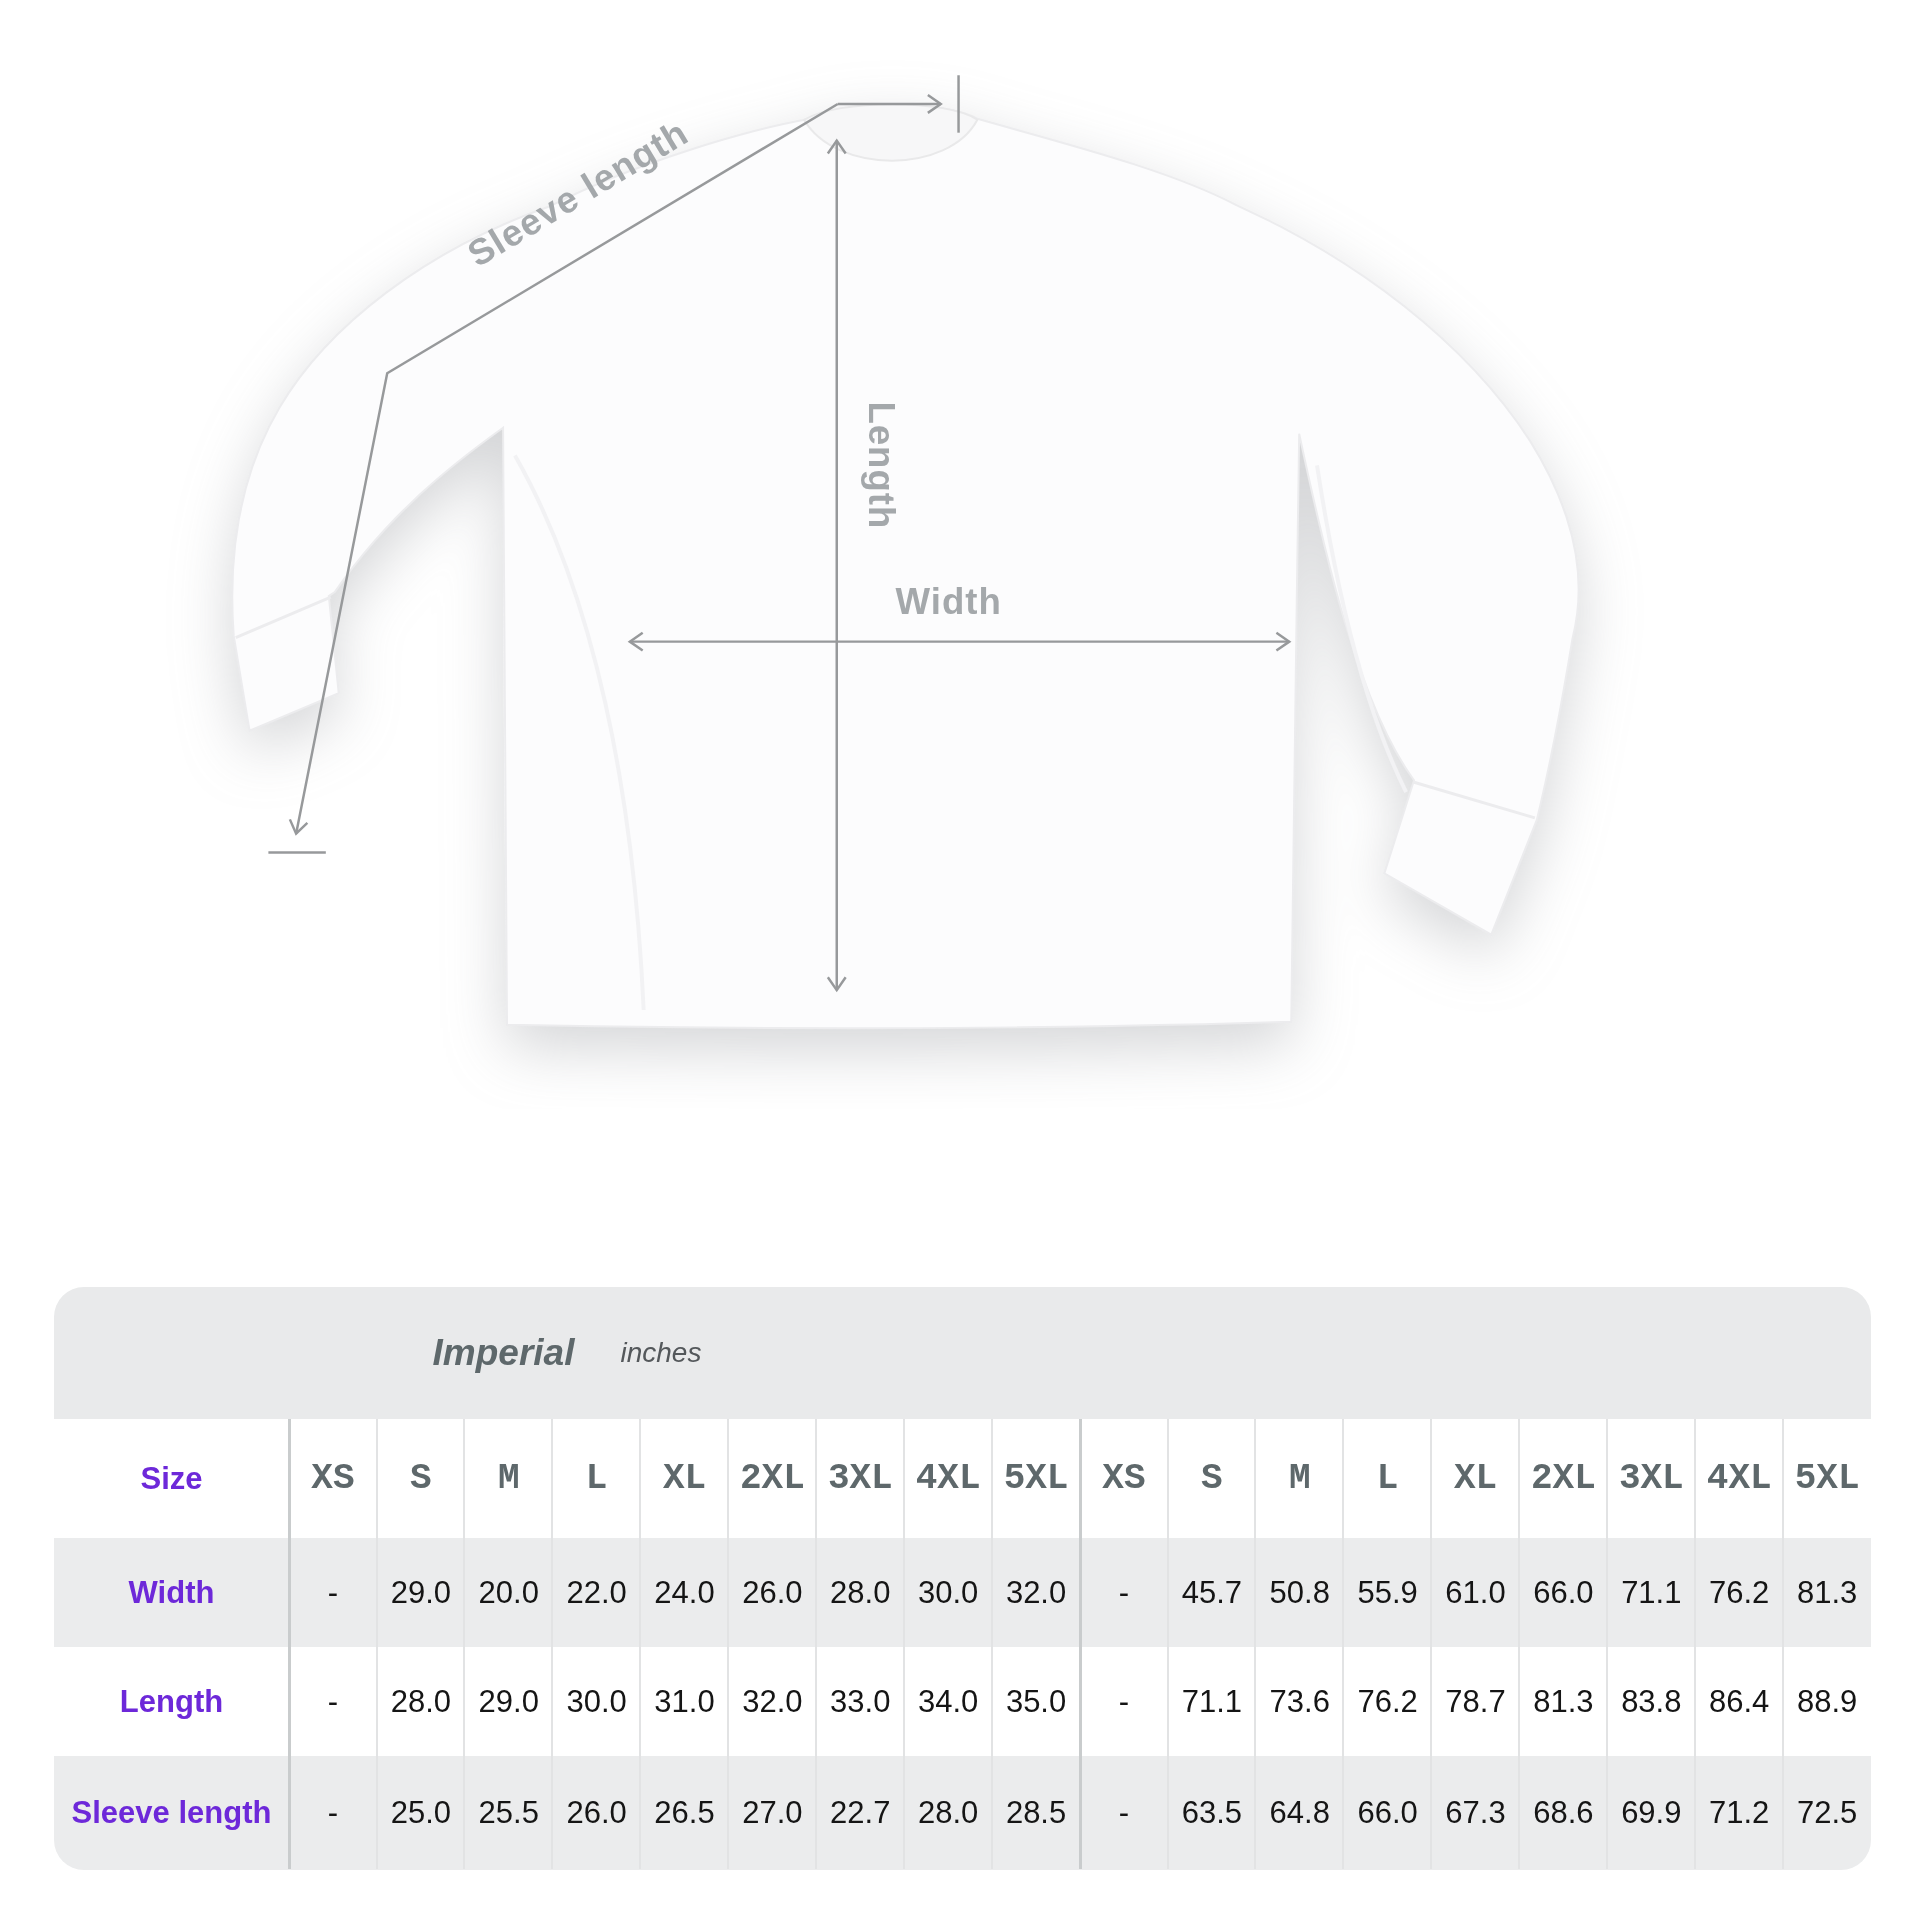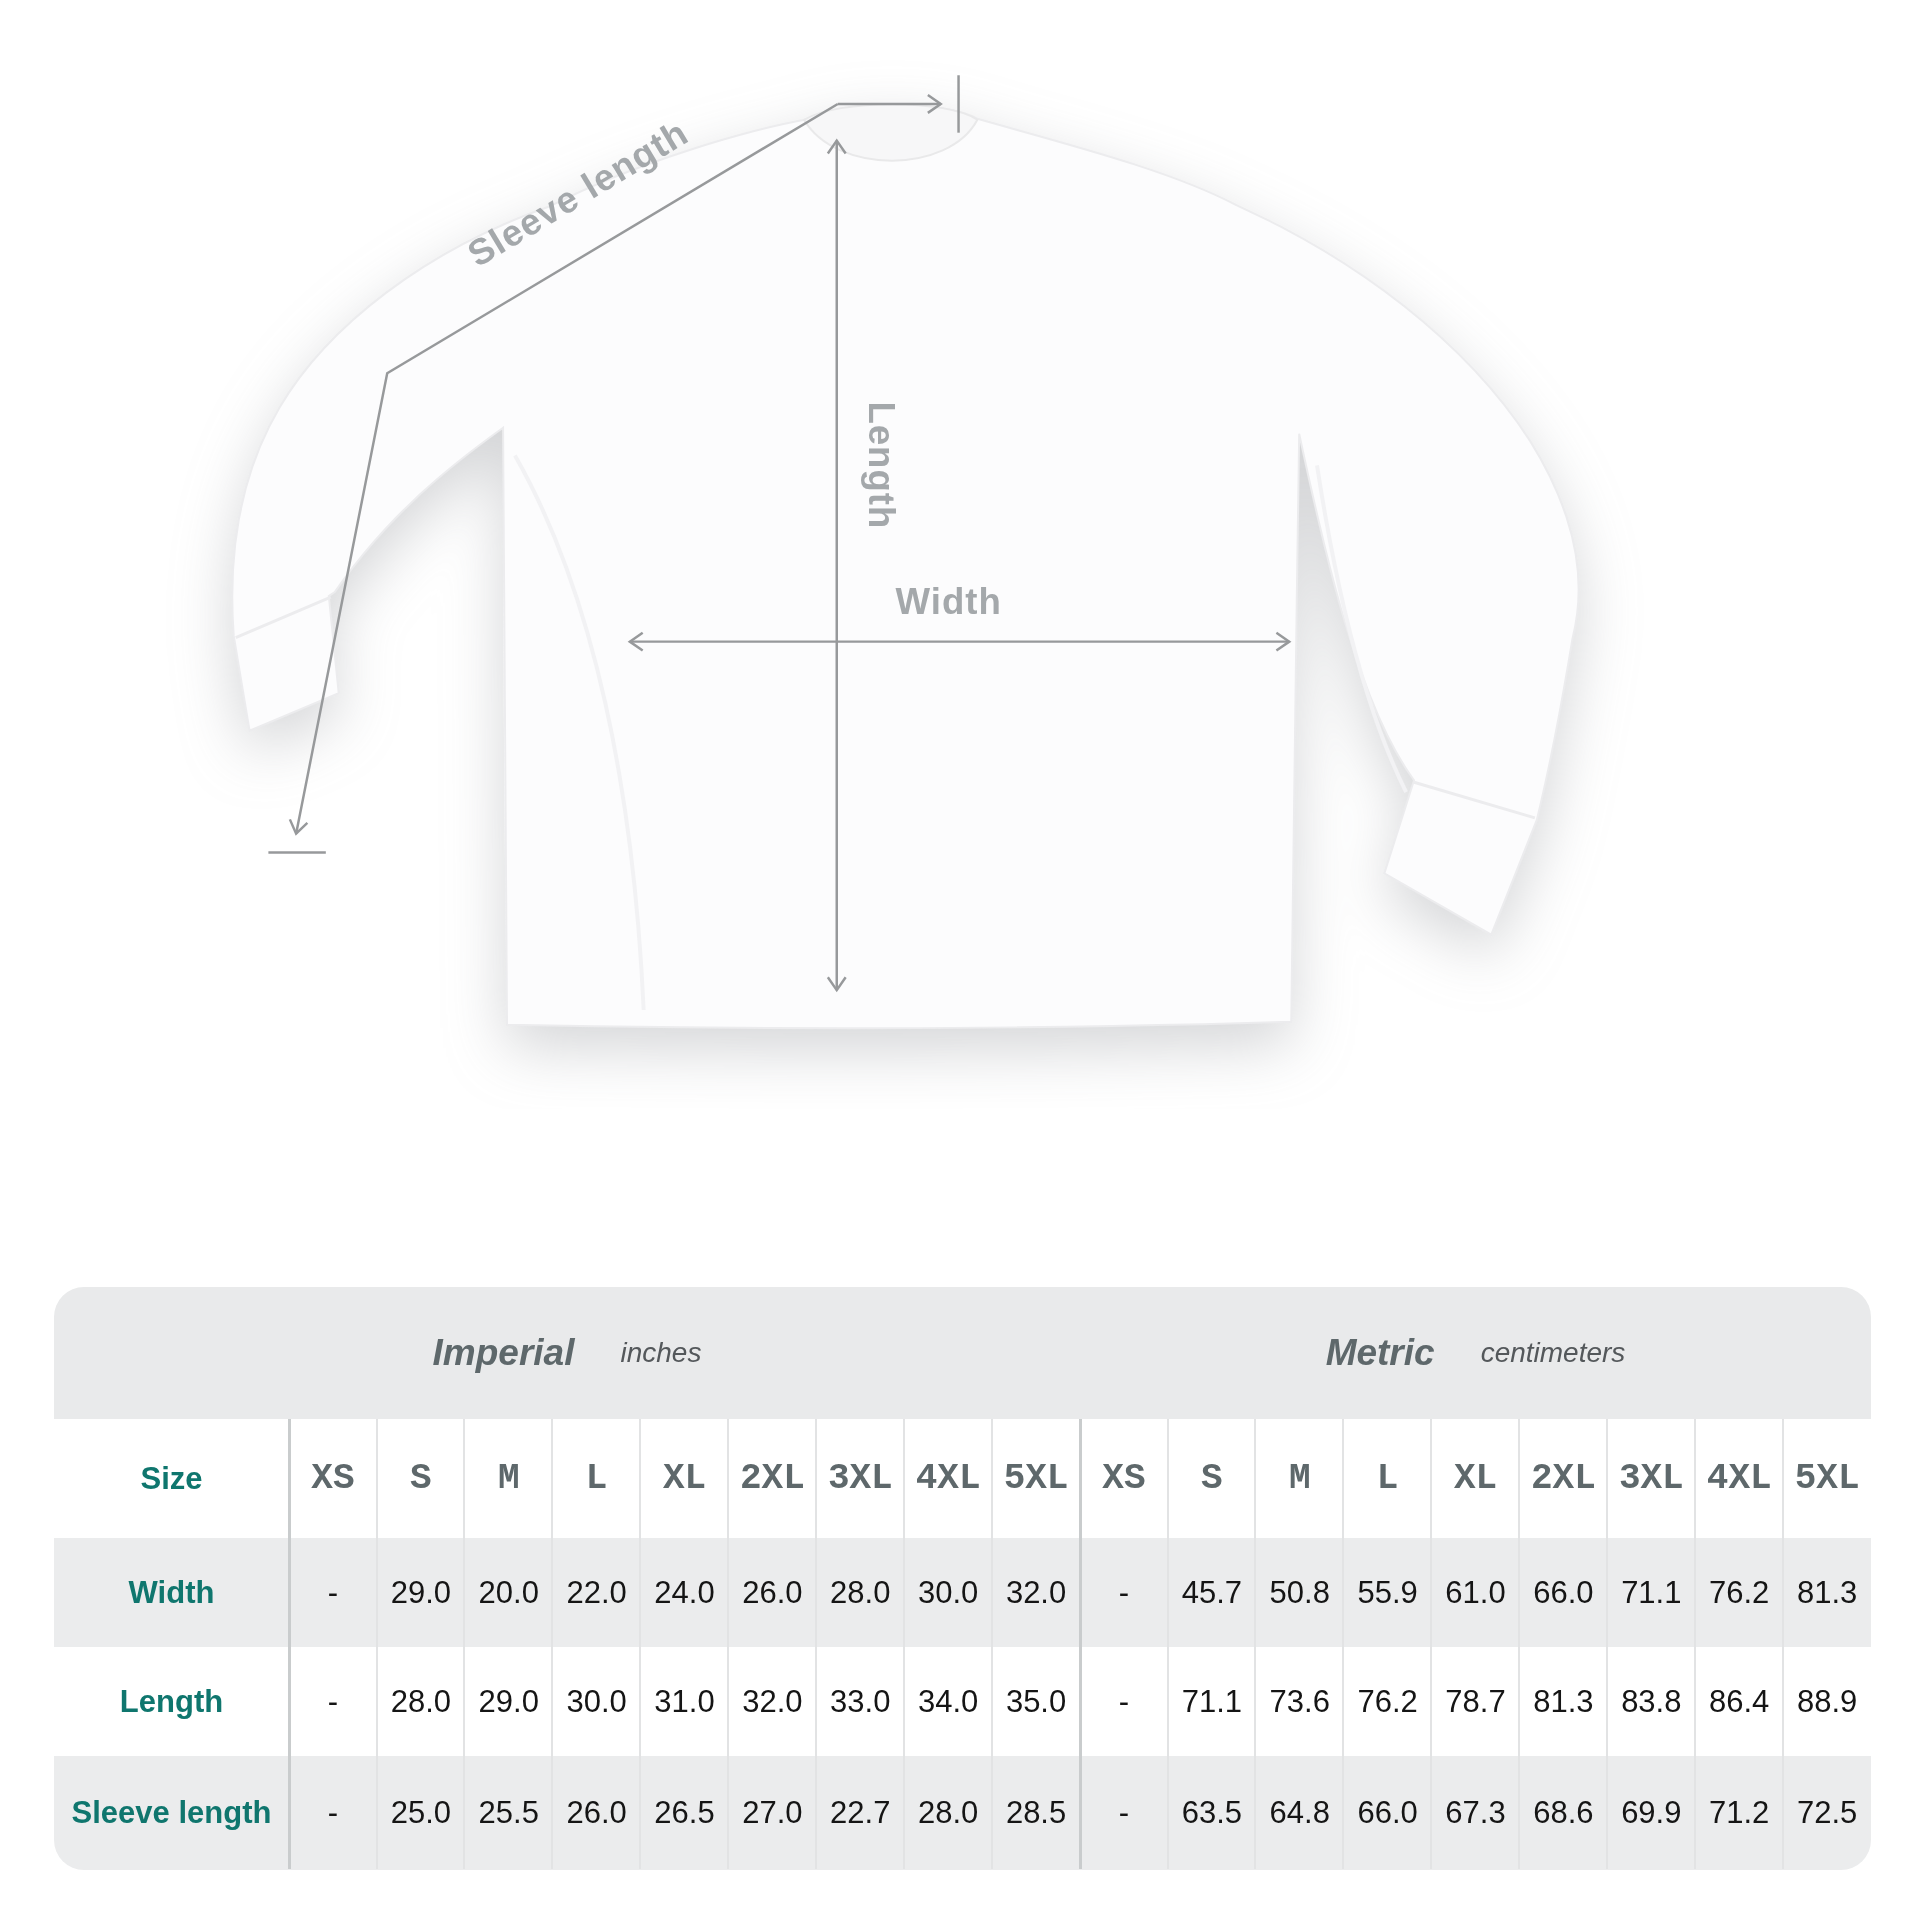--- a/index.html
+++ b/index.html
@@ -29,21 +29,21 @@
               align-items:center;justify-content:center;gap:14px;}
   .unit-group.metric{width:calc((100% - 235px)/2);}
   .unit-name{font-size:37px;font-weight:bold;font-style:italic;color:#5e686b;}
   .unit-sub{font-size:28px;font-style:italic;color:#54585b;margin-left:32px;}
 
   .trow{display:flex;align-items:center;}
   .trow.header{height:119px;background:#ffffff;}
   .trow.r-width{height:109px;background:#ebeced;}
   .trow.r-length{height:109px;background:#ffffff;}
   .trow.r-sleeve{height:114px;background:#ebeced;border-radius:0 0 30px 30px;}
-  .label-cell{width:235px;text-align:center;font-weight:bold;color:#0f766e;font-size:31px;}
+  .label-cell{width:235px;text-align:center;font-weight:bold;color:#6d28d9;font-size:31px;}
   .cells{flex:1;display:flex;height:100%;align-items:center;}
   .cell{flex:1;text-align:center;font-size:31px;color:#151515;}
   .cell.hdr{font-weight:bold;color:#5e686b;font-size:36px;font-family:Liberation Mono, monospace;}
 
   .separators div{position:absolute;top:132px;height:450px;width:2px;
                   background:#e2e3e4;margin-left:-1px;}
   .separators div.major{width:3px;background:#c9cccd;}
 </style>
 </head>
 <body>
@@ -105,24 +105,20 @@
   </svg>
 
 
   <div class="size-table" style="position:relative;">
 
     <div class="unit-band">
       <div class="unit-group">
         <div class="unit-name">Imperial</div>
         <div class="unit-sub">inches</div>
       </div>
-      <div class="unit-group metric">
-        <div class="unit-name">Metric</div>
-        <div class="unit-sub">centimeters</div>
-      </div>
     </div>
 
     <div class="trow header">
       <div class="label-cell">Size</div>
       <div class="cells">
           <div class="cell hdr">XS</div>
           <div class="cell hdr">S</div>
           <div class="cell hdr">M</div>
           <div class="cell hdr">L</div>
           <div class="cell hdr">XL</div>

